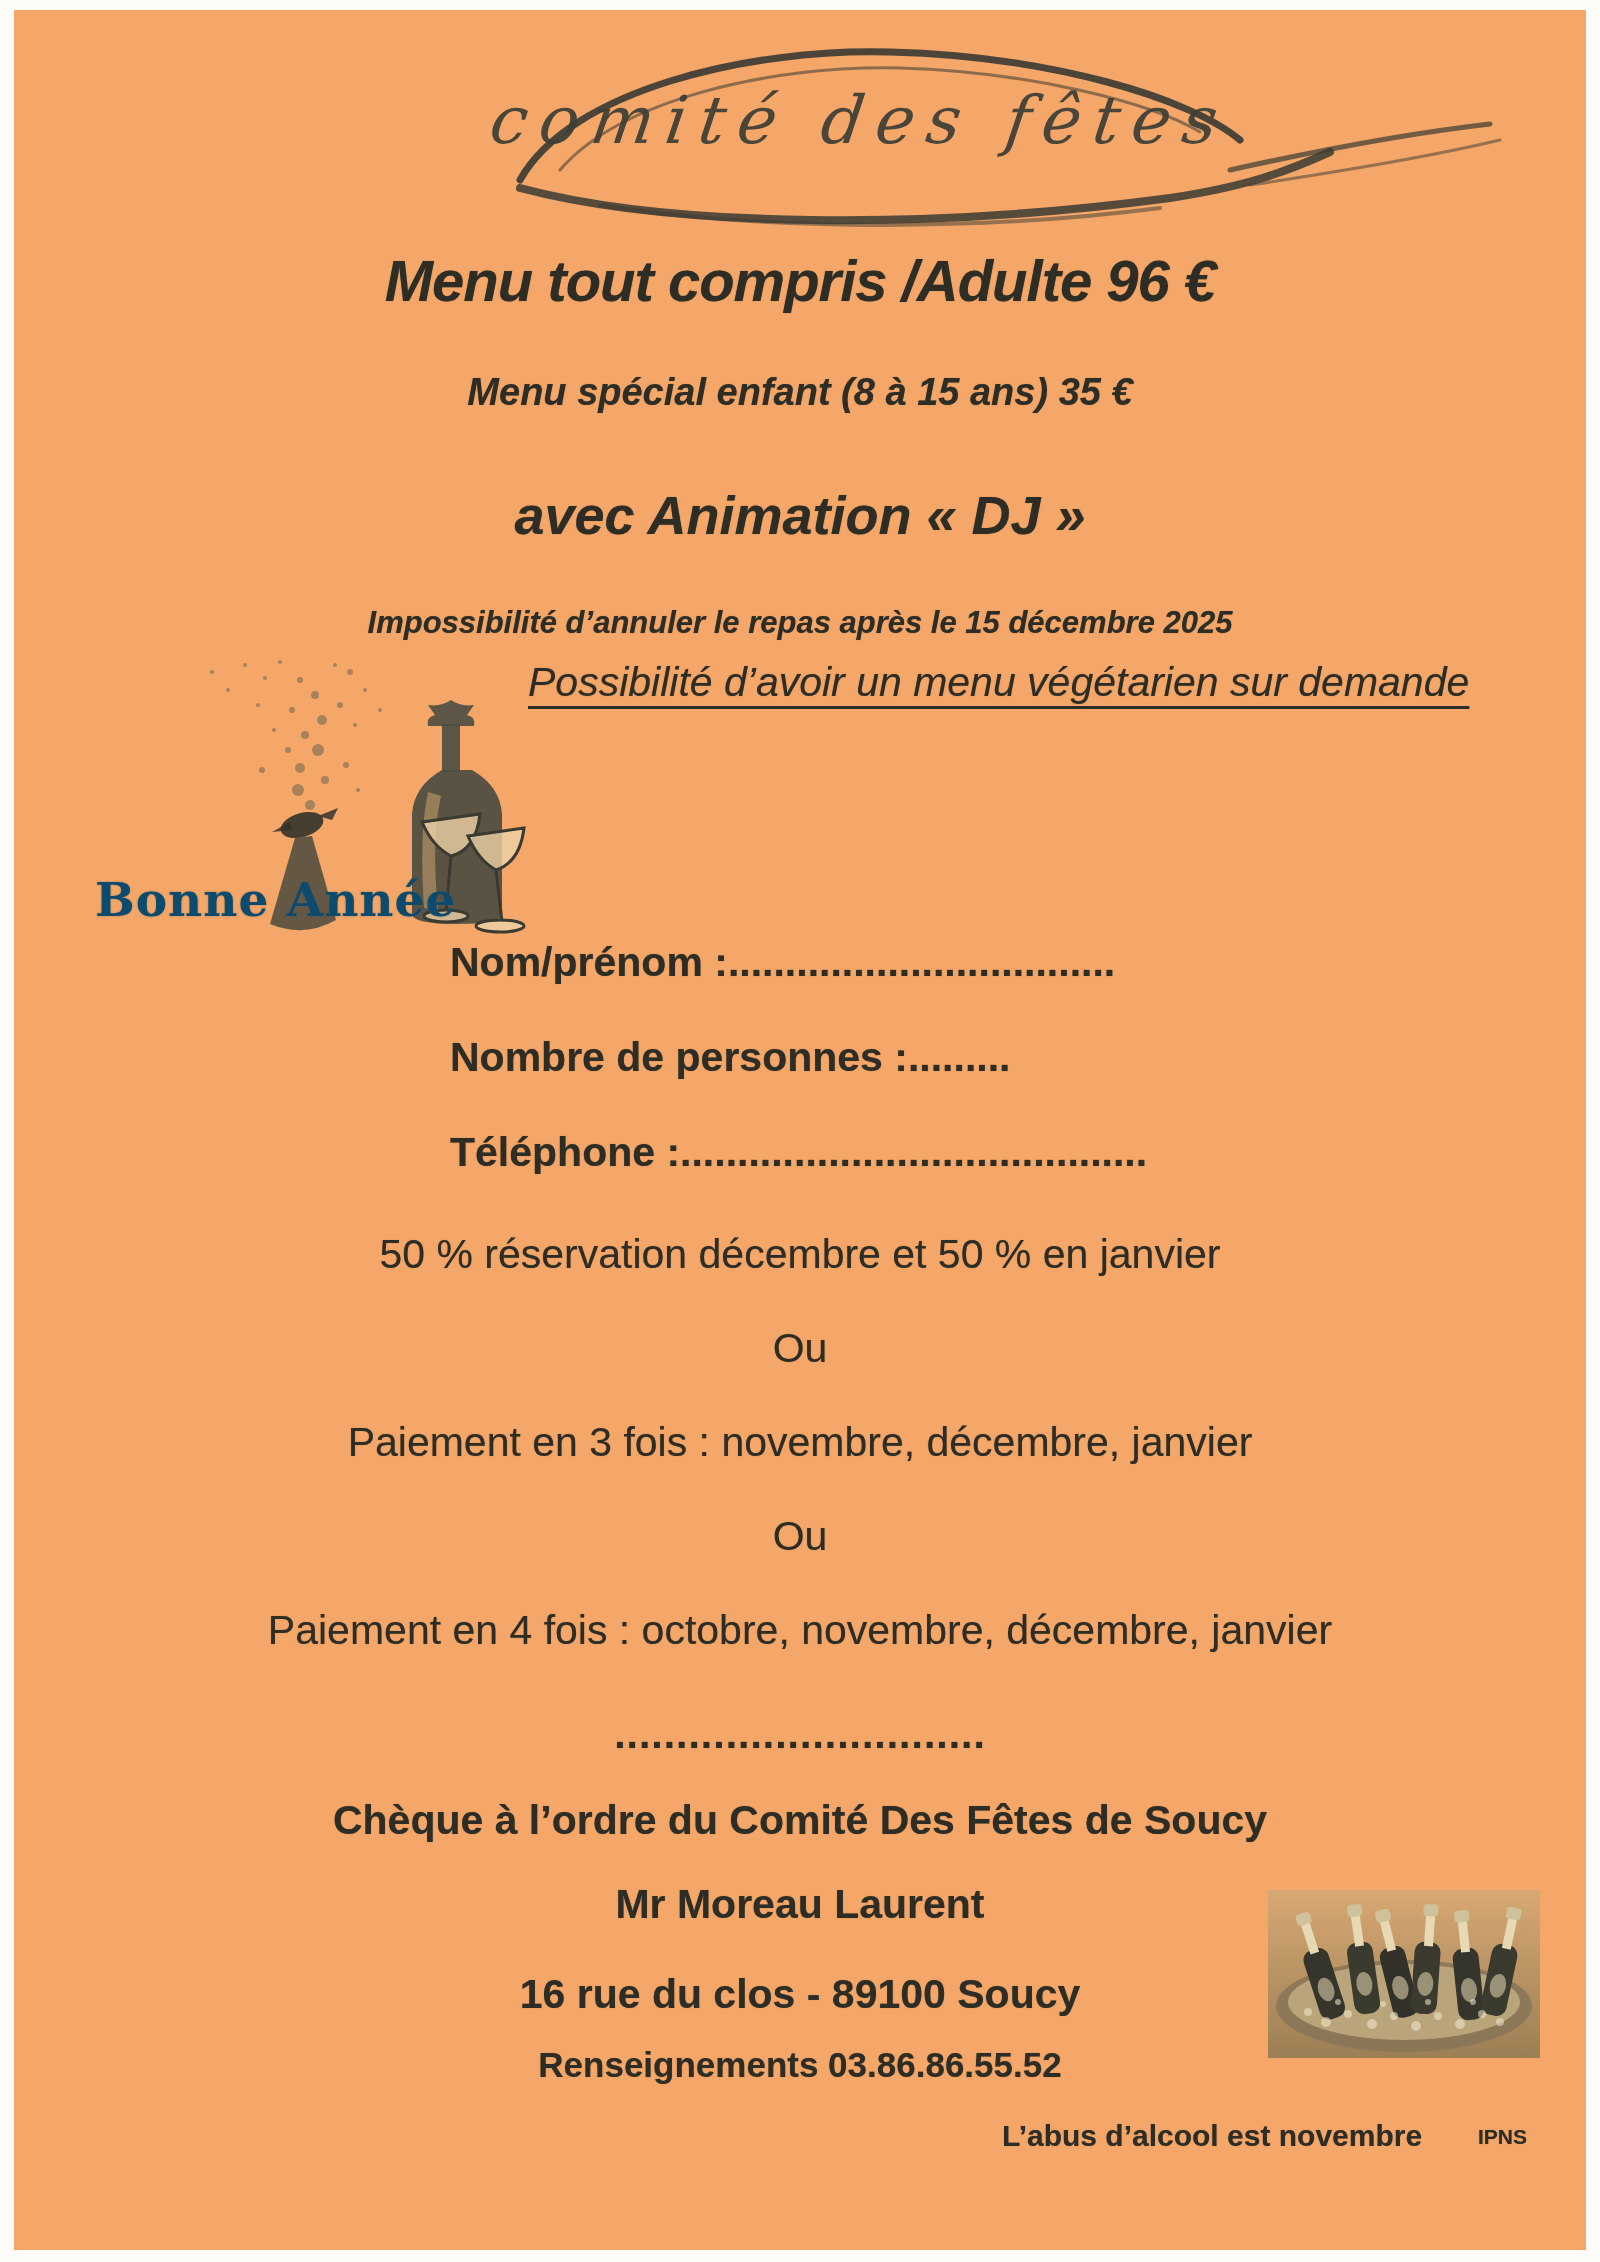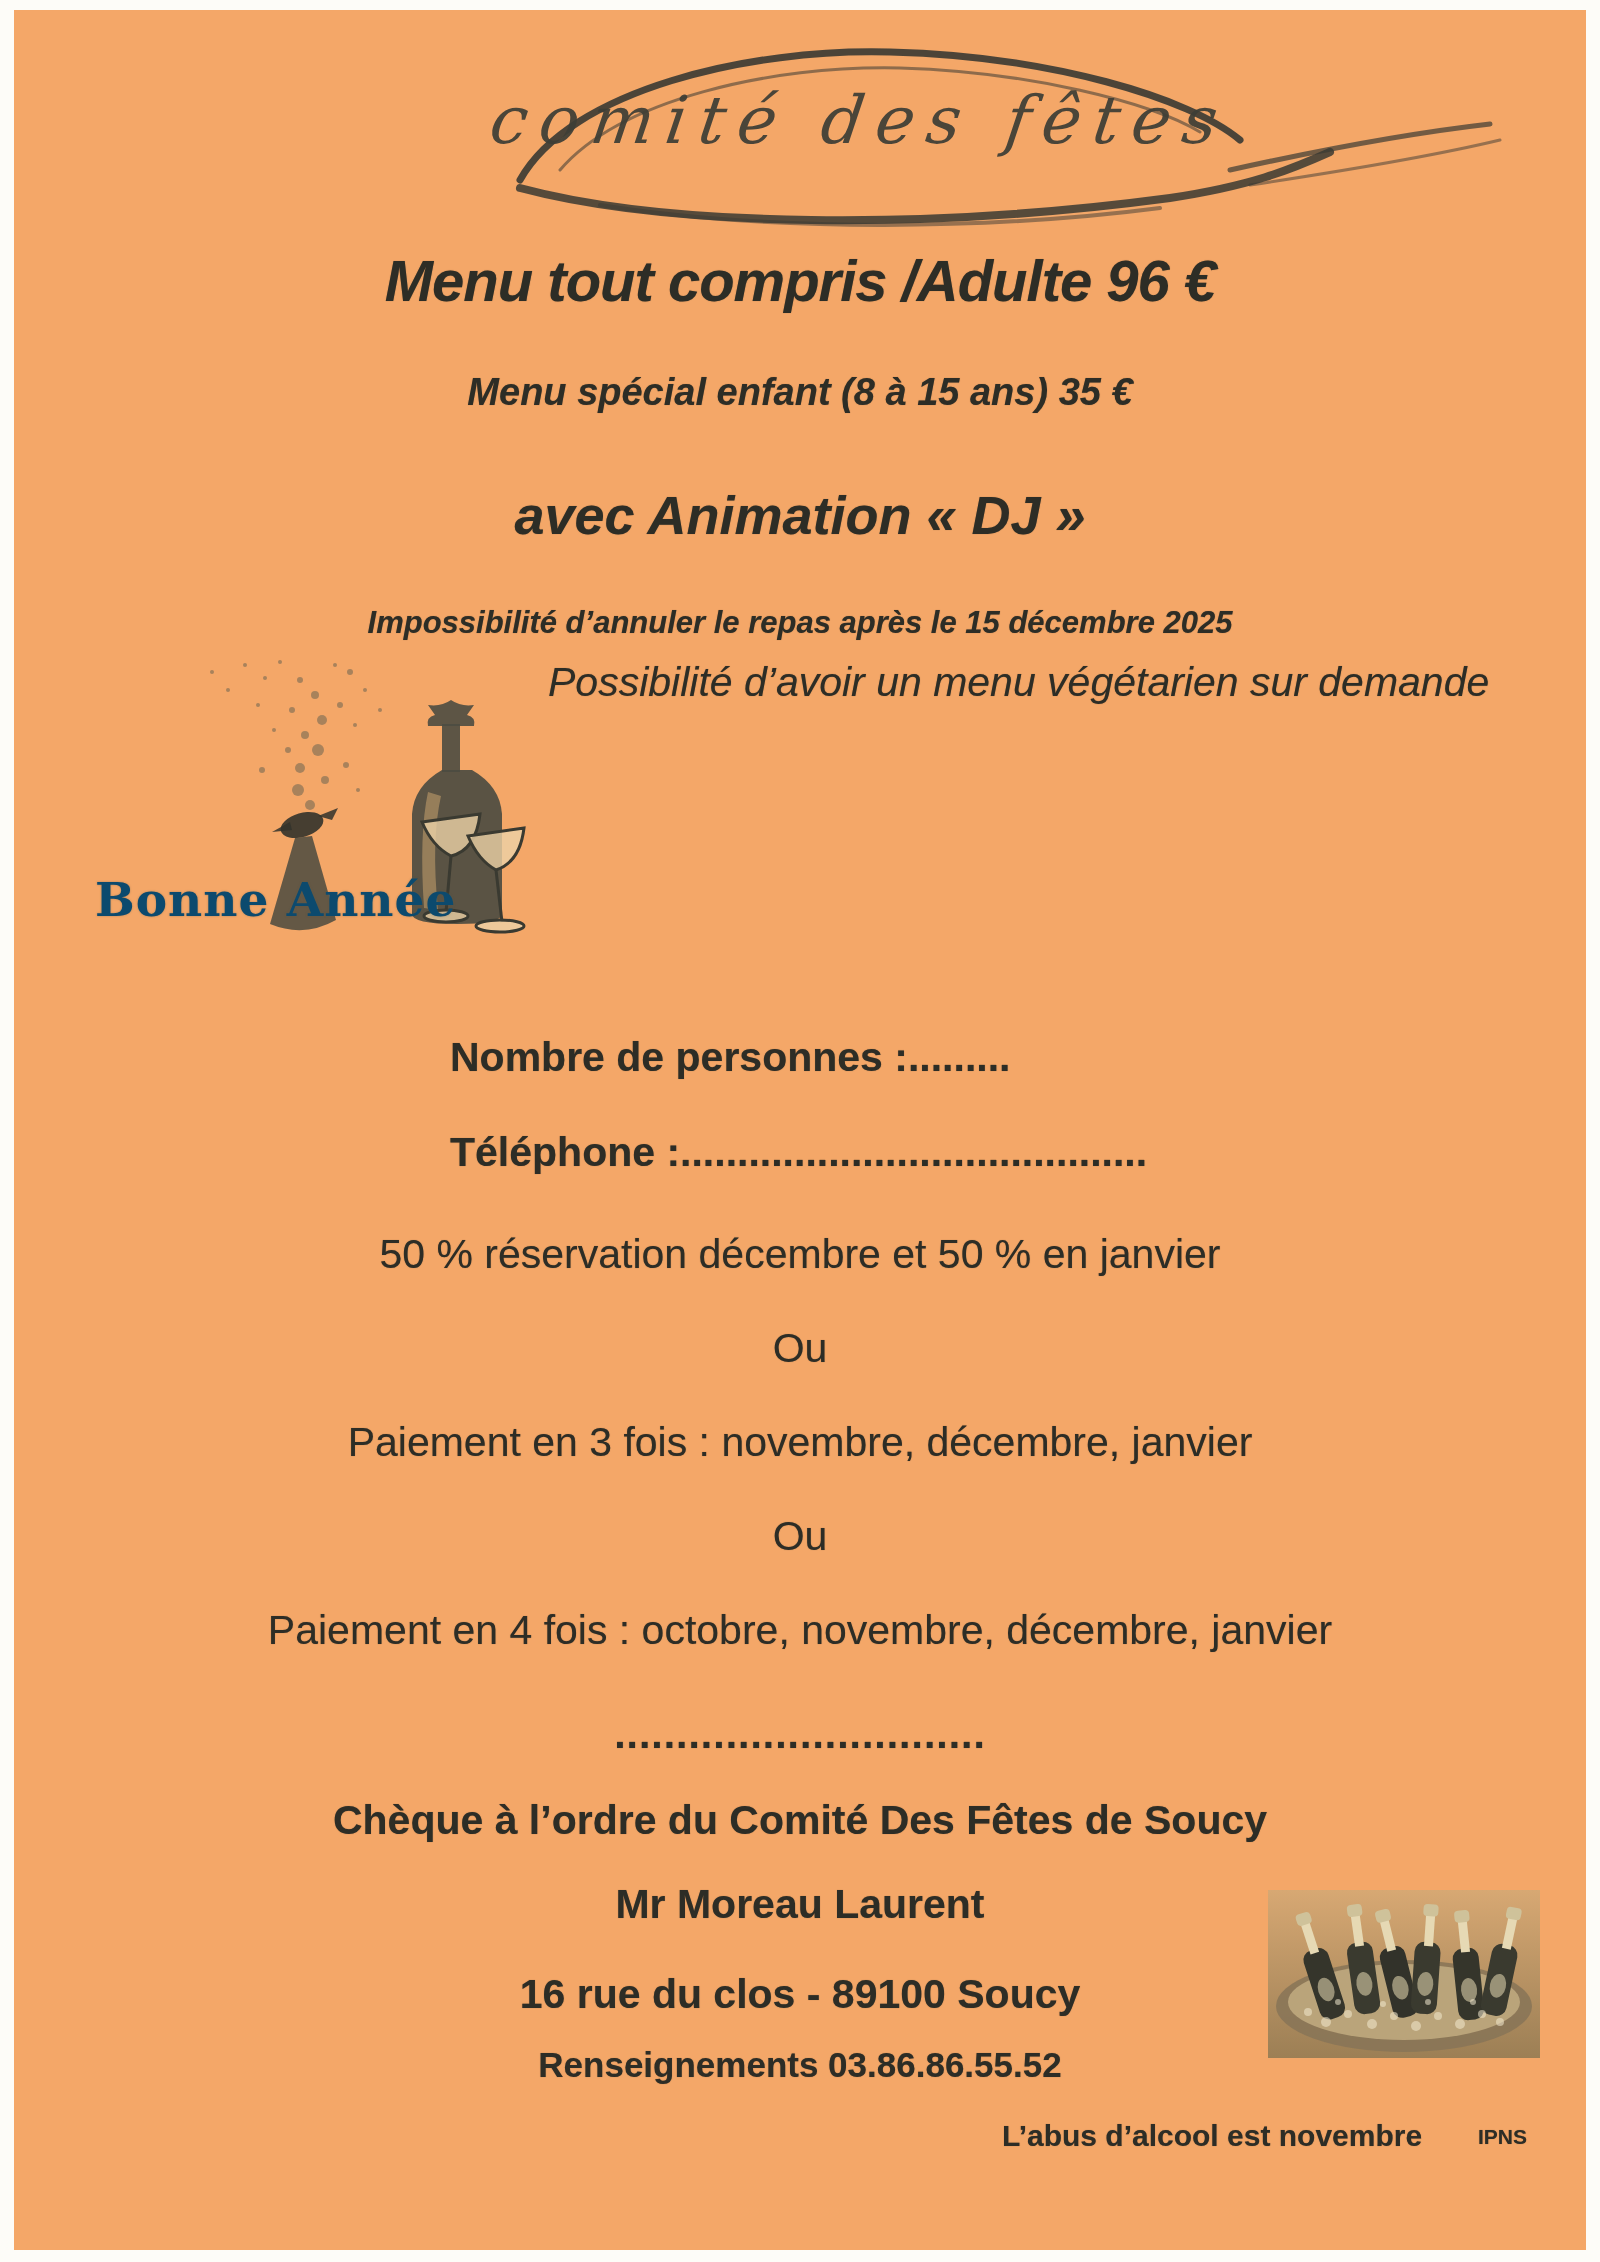--- a/index.html
+++ b/index.html
@@ -12,22 +12,22 @@
   .t{
     position:absolute;color:#2d2d26;white-space:nowrap;line-height:1.08;
     text-shadow:0 0 1px rgba(46,44,34,.45);
   }
   .center{left:0;width:1600px;text-align:center;}
   .title{top:250px;font-size:58px;font-weight:bold;font-style:italic;letter-spacing:-1px;}
   .child{top:372px;font-size:38px;font-weight:bold;font-style:italic;}
   .anim{top:486px;font-size:54px;font-weight:bold;font-style:italic;}
   .cancel{top:606px;font-size:31px;font-weight:bold;font-style:italic;}
   .veg{
-    top:660px;left:548px;font-size:41px;font-style:italic;
-    text-decoration-thickness:3px;text-underline-offset:10px;
+    top:660px;left:528px;font-size:41px;font-style:italic;
+    text-decoration:underline;text-decoration-thickness:3px;text-underline-offset:10px;
   }
   .reg-title{top:856px;left:556px;font-size:41px;font-weight:bold;}
   .field{font-size:41px;font-weight:bold;left:450px;}
   .f0{top:940px;}
   .f1{top:1035px;}
   .f2{top:1130px;}
   .pline{font-size:41px;font-weight:normal;}
   .p0{top:1232px;}
   .p1{top:1326px;}
   .p2{top:1420px;}
@@ -129,20 +129,21 @@
       <path d="M272 172 L330 164 Q326 200 301 206 Q282 196 272 172 Z"></path>
       <line x1="301" y1="206" x2="296" y2="262"></line>
       <ellipse cx="296" cy="266" rx="22" ry="6"></ellipse>
       <path d="M318 186 L374 178 Q370 212 346 220 Q328 210 318 186 Z"></path>
       <line x1="346" y1="220" x2="352" y2="272"></line>
       <ellipse cx="350" cy="276" rx="24" ry="6"></ellipse>
     </g>
   </svg>
   <div class="greeting">Bonne Année</div>
 
+  <div class="t field f0"><span>Nom/prénom :</span><span>..................................</span></div>
   <div class="t field f2"><span>Téléphone :</span><span>.........................................</span></div>
   <div class="t field f1"><span>Nombre de personnes :</span><span>.........</span></div>
 
   <div class="t center pline p0">50 % réservation décembre et 50 % en janvier</div>
   <div class="t center pline p1">Ou</div>
   <div class="t center pline p2">Paiement en 3 fois : novembre, décembre, janvier</div>
   <div class="t center pline p3">Ou</div>
   <div class="t center pline p4">Paiement en 4 fois : octobre, novembre, décembre, janvier</div>
   <div class="t center sep">..............................</div>
 

